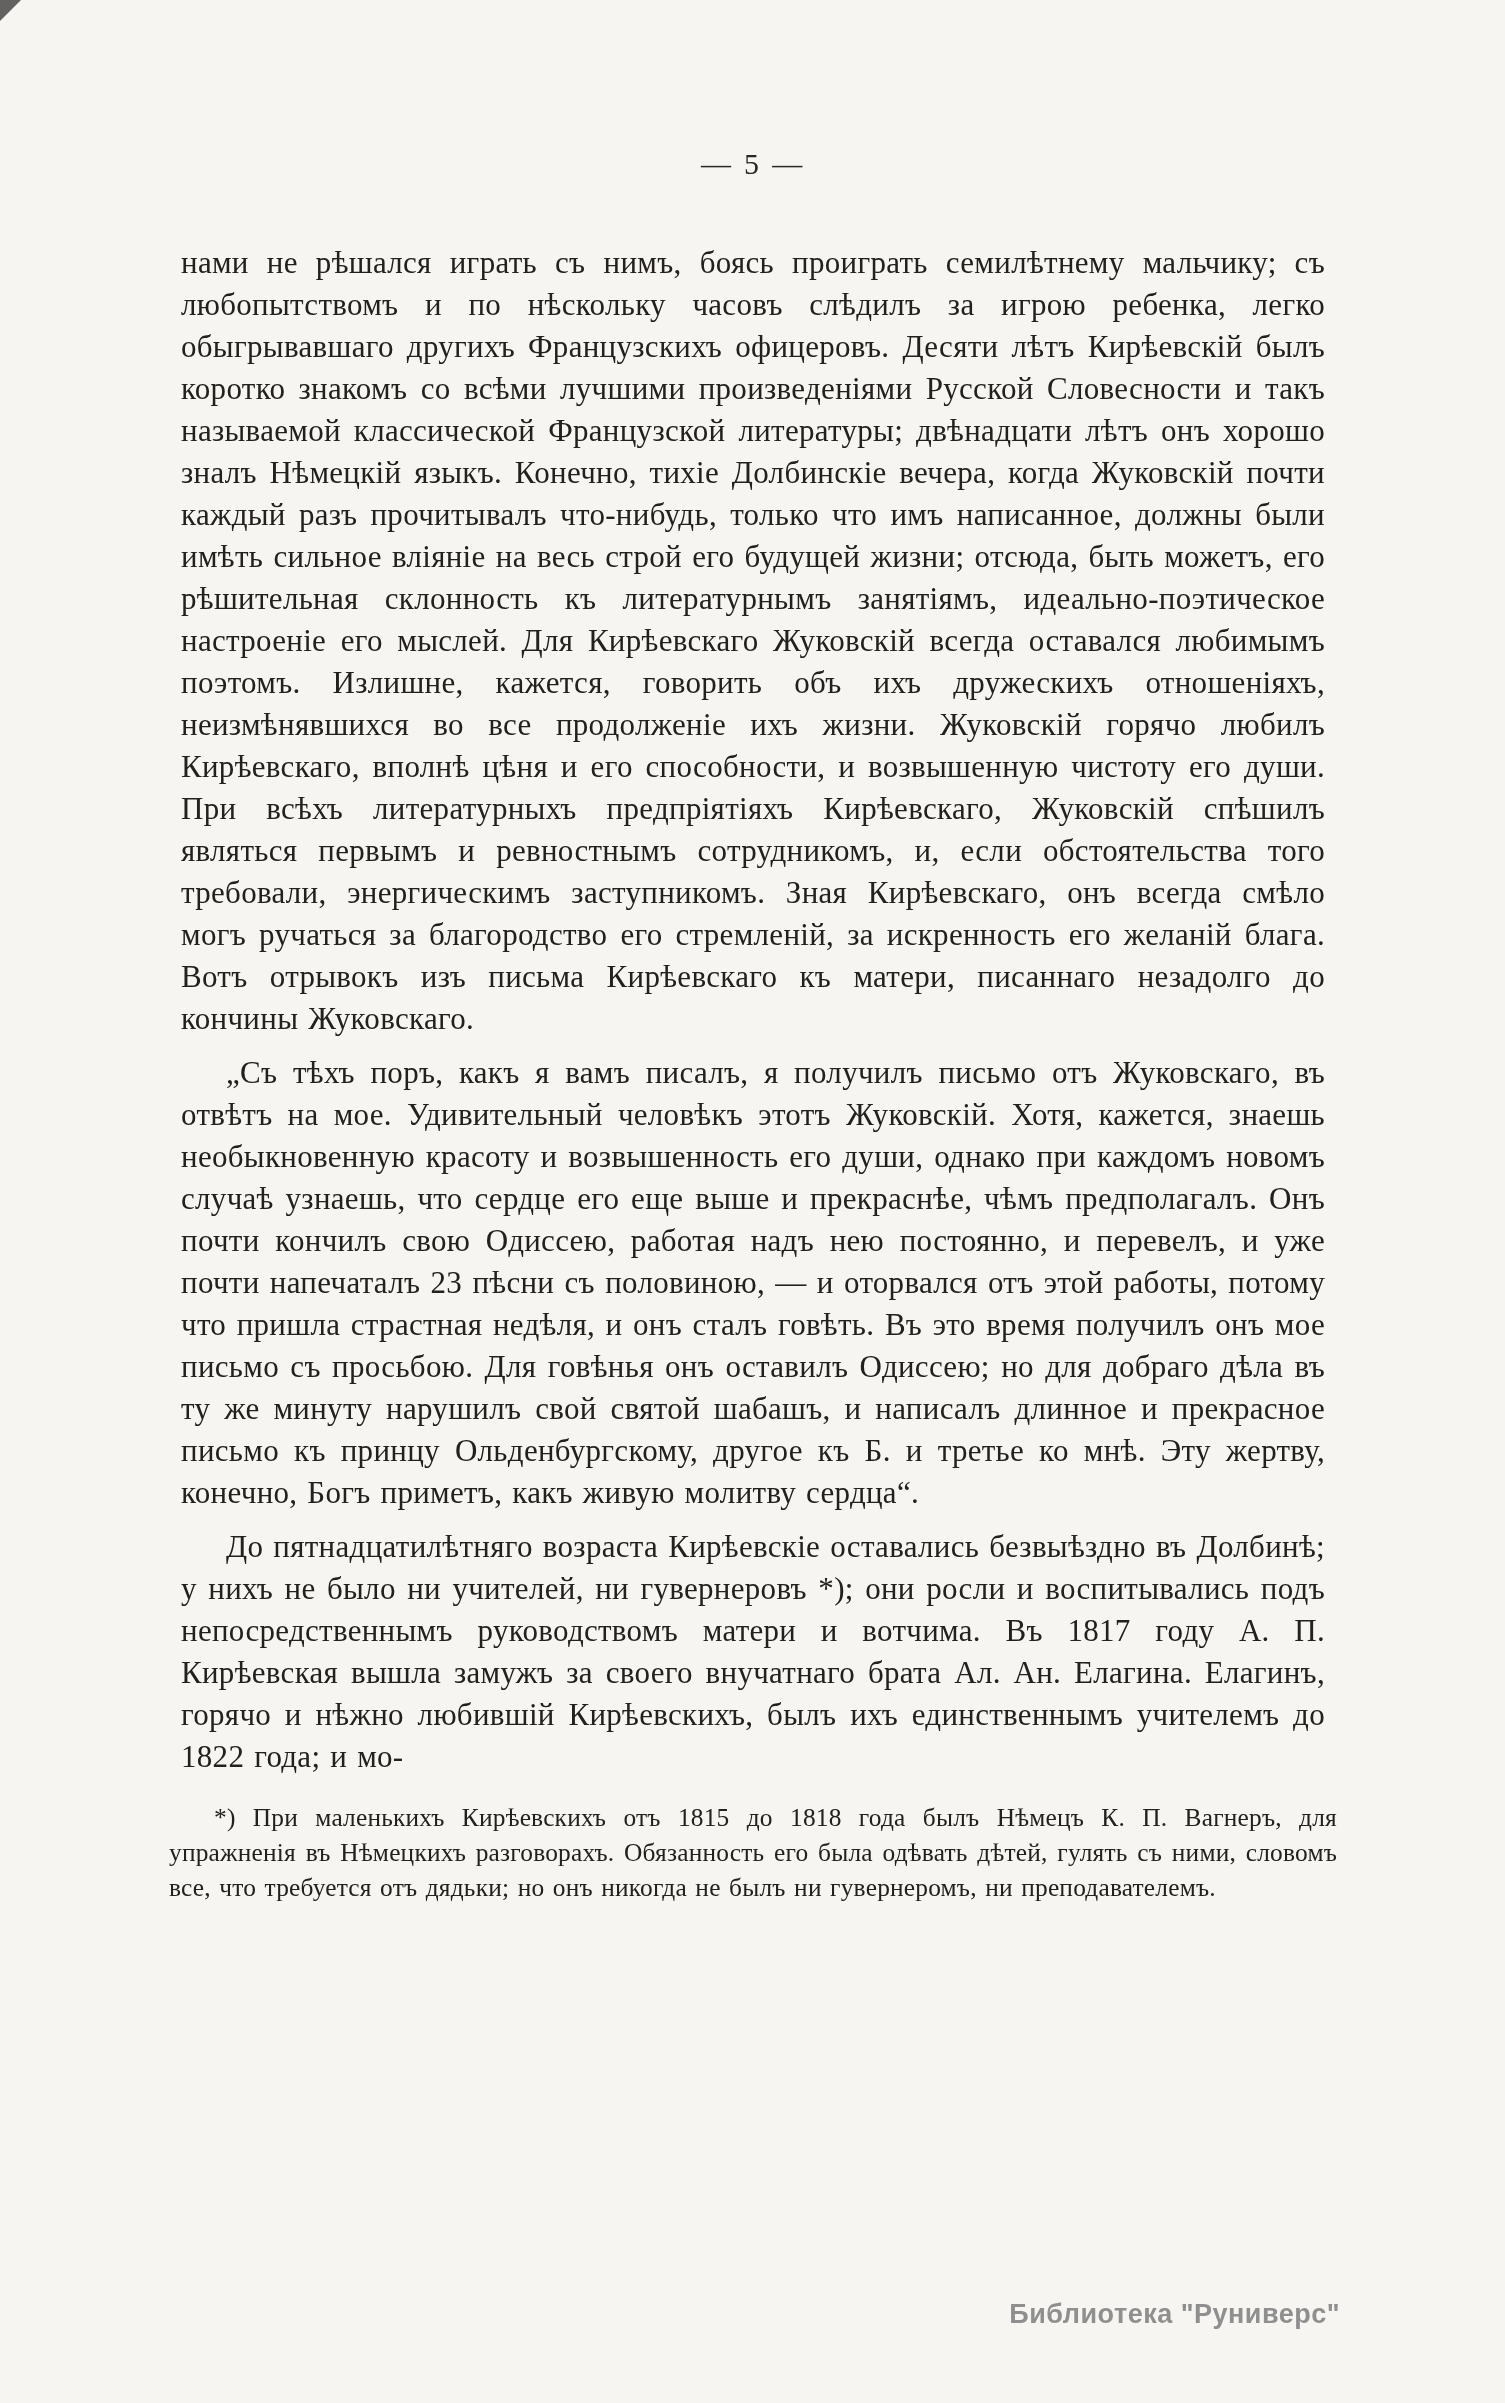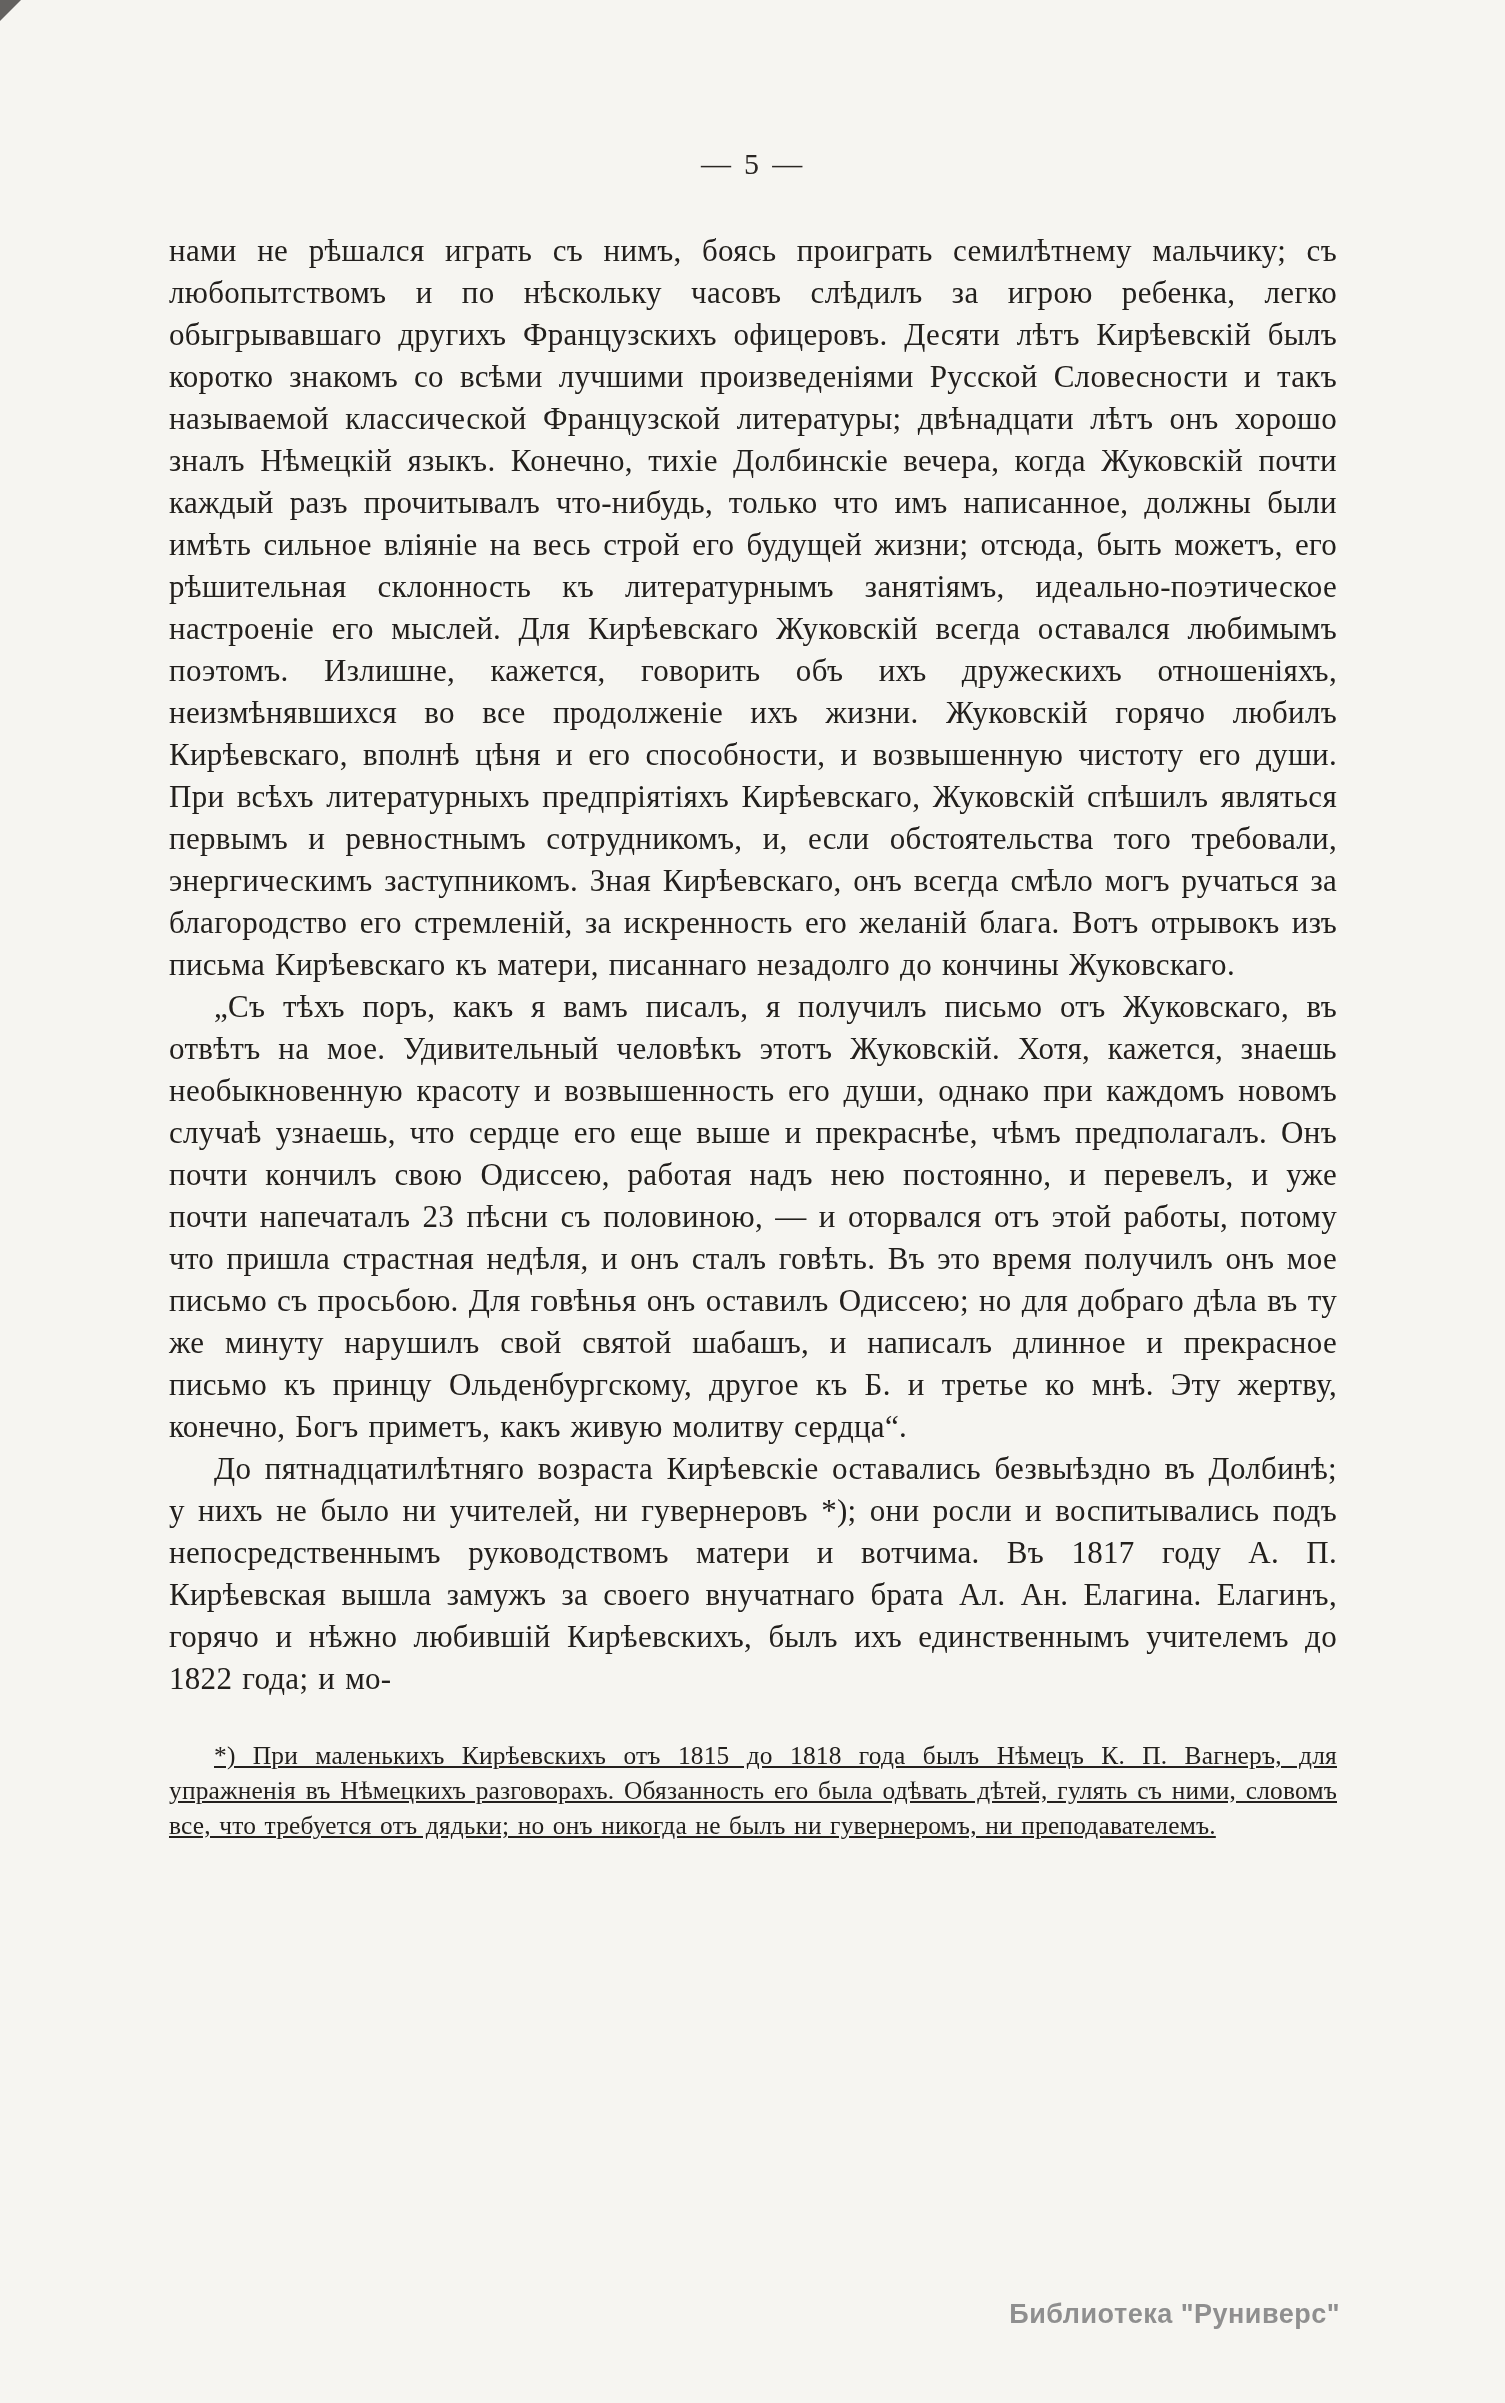--- a/index.html
+++ b/index.html
@@ -41,33 +41,32 @@
     top: 230px;
     left: 169px;
     width: 1168px;
     font-size: 31px;
     line-height: 42px;
     text-align: justify;
     letter-spacing: 0.3px;
     word-spacing: 1.9px;
   }
   .para {
-    margin: 0;
+    margin: 12px;
   }
   .para.indent {
     text-indent: 45px;
   }
   .footnote {
-    margin-top: 38px;
+    margin-top: 22px;
     font-size: 25.4px;
     line-height: 35px;
     text-indent: 45px;
     text-align: justify;
     letter-spacing: 0.2px;
-    text-decoration: underline;
   }
   .watermark {
     position: absolute;
     right: 166px;
     bottom: 73px;
     font-family: "Liberation Sans", "DejaVu Sans", sans-serif;
     font-weight: bold;
     font-size: 27px;
     color: #8f8f8f;
     letter-spacing: 0.5px;

